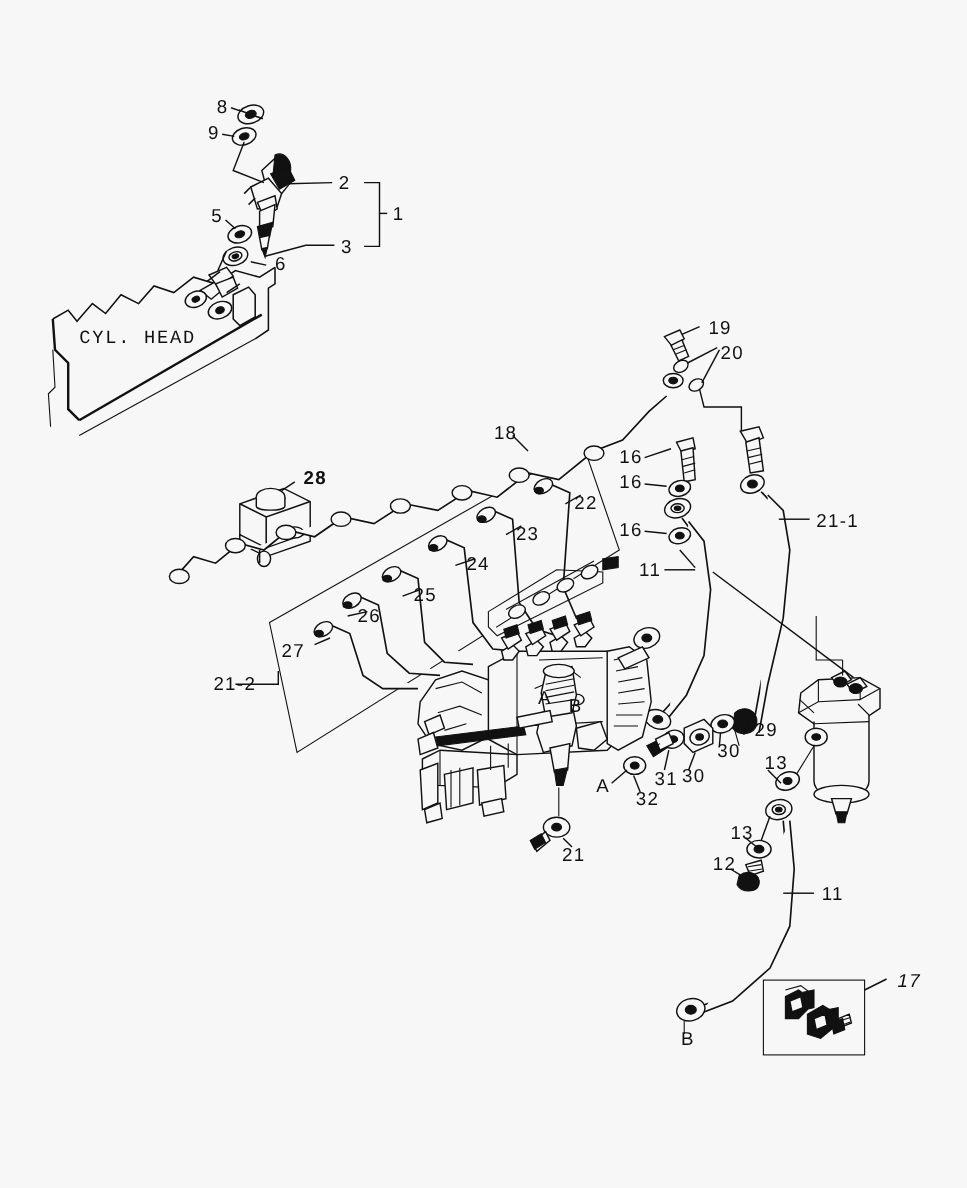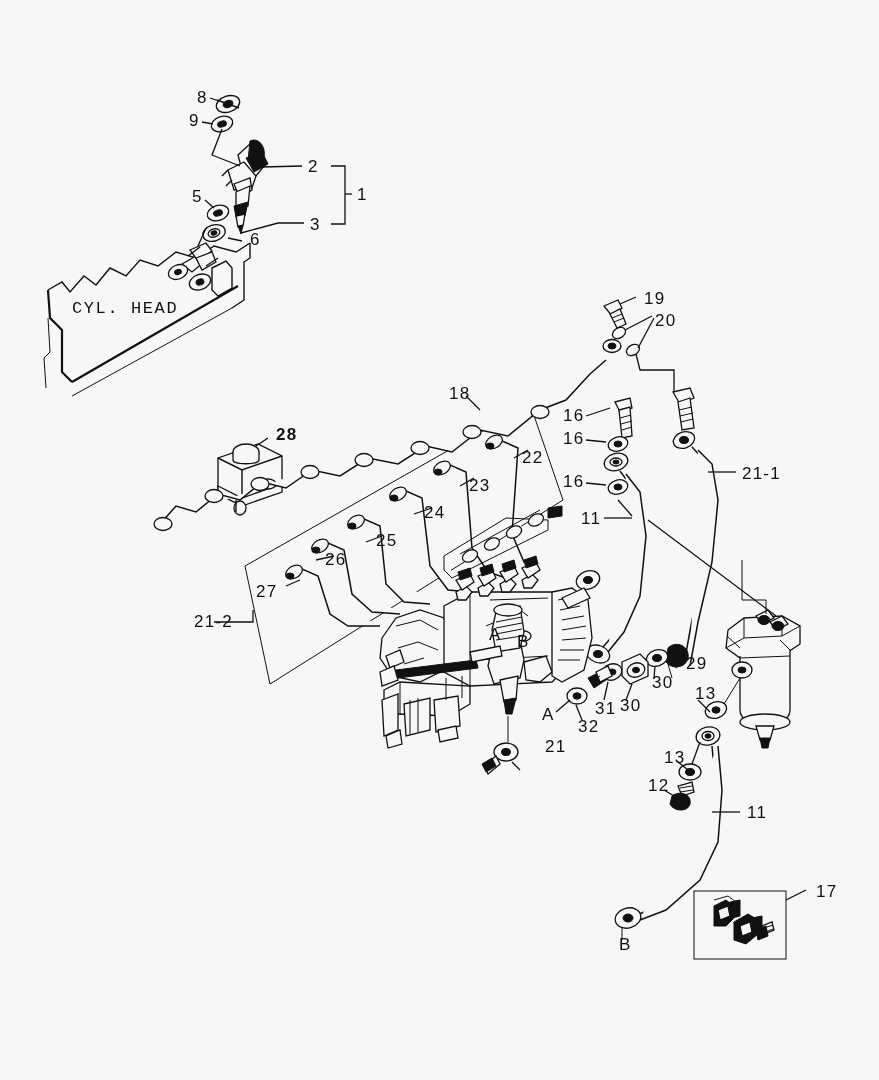--- a/index.html
+++ b/index.html
@@ -487,25 +487,25 @@
     <span class="callout" style="left:376px;top:532px;">25</span>
     <span class="callout" style="left:325px;top:551px;">26</span>
     <span class="callout" style="left:256px;top:583px;">27</span>
     <span class="callout" style="left:166px;top:613px;margin-left:28px;">21-2</span>
     <span class="callout" style="left:686px;top:655px;">29</span>
     <span class="callout" style="left:652px;top:674px;">30</span>
     <span class="callout" style="left:620px;top:697px;">30</span>
     <span class="callout" style="left:595px;top:700px;">31</span>
     <span class="callout" style="left:695px;top:685px;">13</span>
     <span class="callout" style="left:578px;top:718px;">32</span>
-    <span class="callout" style="left:511px;top:738px;margin-left:34px;">21</span>
+    <span class="callout" style="left:511px;top:769px;">21</span>
     <span class="callout" style="left:664px;top:749px;">13</span>
     <span class="callout" style="left:648px;top:777px;">12</span>
     <span class="callout" style="left:747px;top:804px;">11</span>
-    <span class="callout" style="left:816px;top:883px;">17</span>
+    <span class="callout" style="left:816px;top:883px;font-style:italic;">17</span>
   </div>
 
   <div>
     <span class="sec-label" style="left:489px;top:625px;">A</span>
     <span class="sec-label" style="left:517px;top:632px;">B</span>
     <span class="sec-label" style="left:542px;top:705px;">A</span>
     <span class="sec-label" style="left:619px;top:935px;">B</span>
   </div>
 
   <span class="label-text" style="left:72px;top:299px;font-size:17px;letter-spacing:1.6px;">CYL. HEAD</span>

